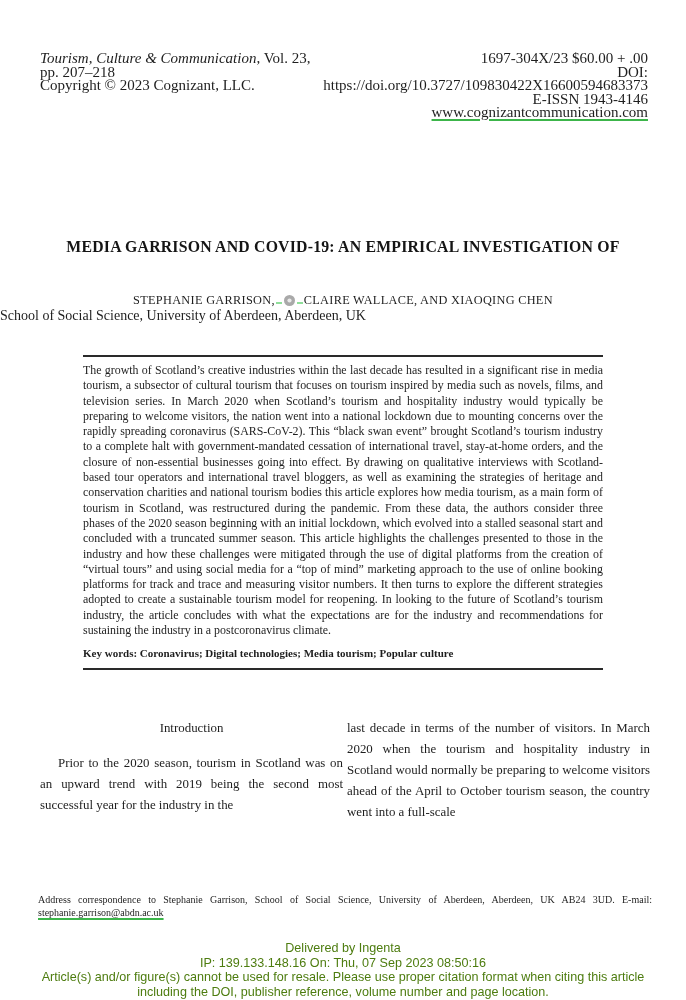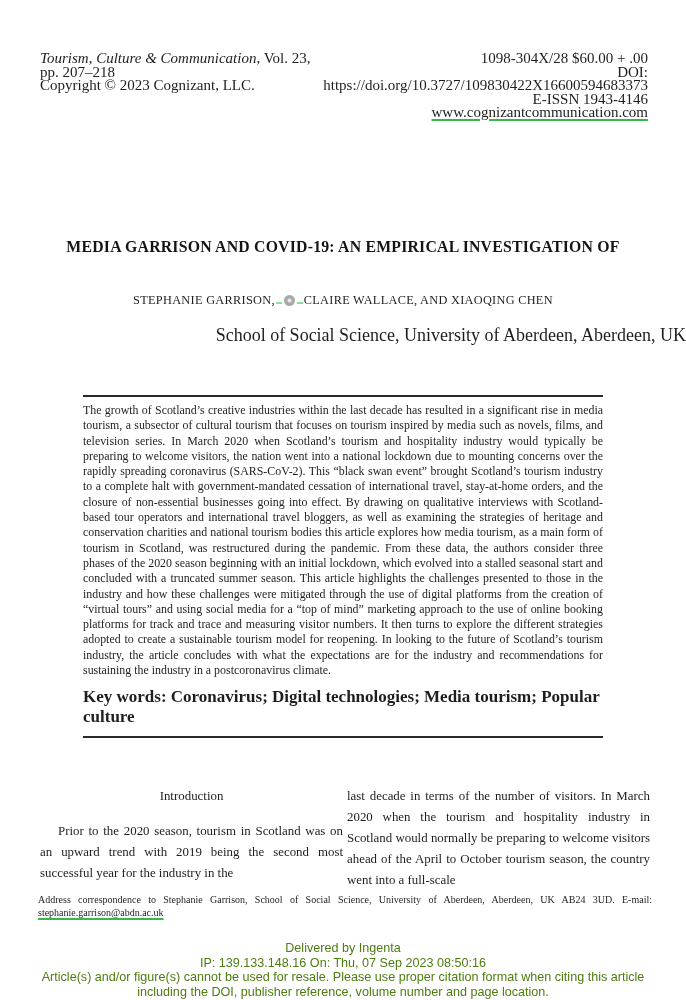--- a/index.html
+++ b/index.html
@@ -48,40 +48,39 @@
     white-space: nowrap;
   }
   .orcid-wrap { display: inline-block; margin: 0 1px; }
   .green-dash {
     display: inline-block; width: 6px; height: 3px;
     border-bottom: 2px solid #8fdf9a;
     vertical-align: baseline;
   }
   .orcid-svg { vertical-align: -2px; margin: 0 2px; }
   .affiliation {
-    margin-top: 17px;
-    text-align: right;
-    font-size: 18px;
+    text-align: left;
+    font-size: 14px;
   }
 
   
   .abstract-block {
     width: 520px;
-    margin: 49px auto 0 auto;
+    margin: 31px auto 0 auto;
   }
   .rule-top { border-top: 2px solid #2a2a2a; margin-bottom: 6px; }
   .rule-bottom { border-top: 2px solid #2a2a2a; margin-top: 9px; }
   .abstract-text {
     font-size: 11.9px;
     line-height: 15.3px;
     text-align: justify;
   }
   .keywords-line {
     margin-top: 9px;
-    font-size: 17px;
+    font-size: 11px;
     font-weight: bold;
   }
 
   
   .body-columns {
     display: flex; gap: 4px;
     padding: 0 36px 0 40px;
     margin-top: 48px;
     font-size: 12.9px;
     line-height: 21px;
@@ -117,21 +116,21 @@
 <body>
 
 <div class="page">
 
   <header class="masthead">
     <div class="mast-left">
       <div><span class="italic">Tourism, Culture &amp; Communication</span><span>, Vol. 23, pp. 207–218</span></div>
       <div>Copyright © 2023 Cognizant, LLC.</div>
     </div>
     <div class="mast-right">
-      <div>1098-304X/28 $60.00 + .00</div>
+      <div>1697-304X/23 $60.00 + .00</div>
       <div>DOI: https://doi.org/10.3727/109830422X16600594683373</div>
       <div>E-ISSN 1943-4146</div>
       <div><span class="green-underline">www.cognizantcommunication.com</span></div>
     </div>
   </header>
 
   <h1 class="article-title" style="margin-bottom:0;">
     <div>MEDIA GARRISON AND COVID-19: AN EMPIRICAL INVESTIGATION OF</div>
   </h1>
 

